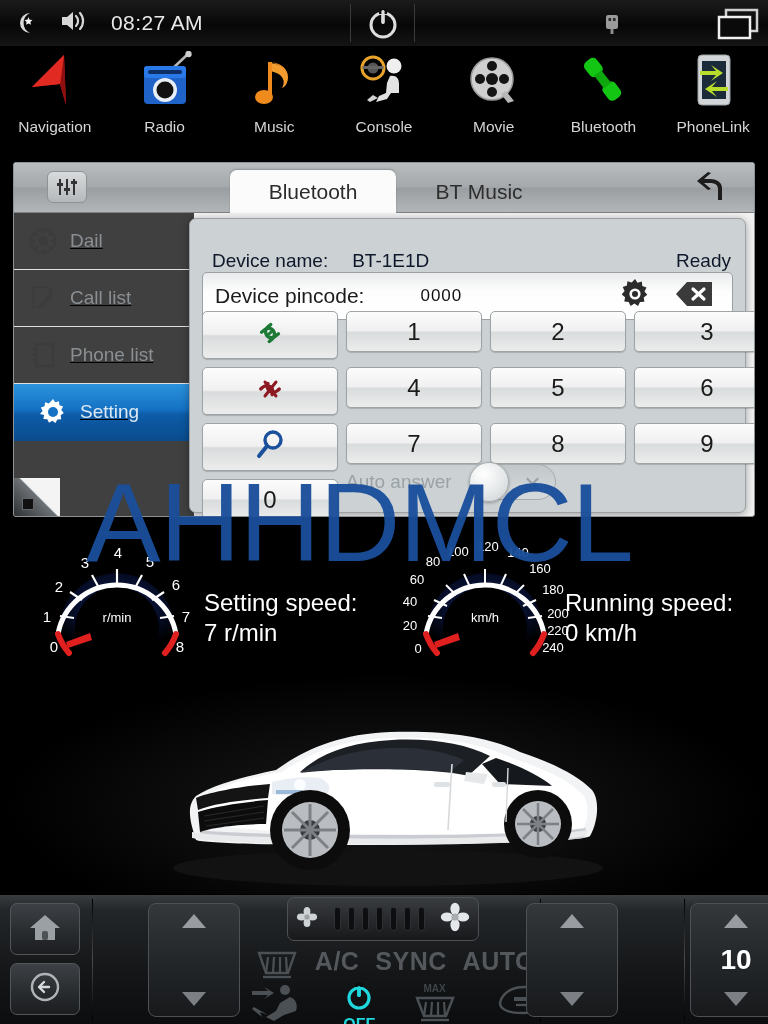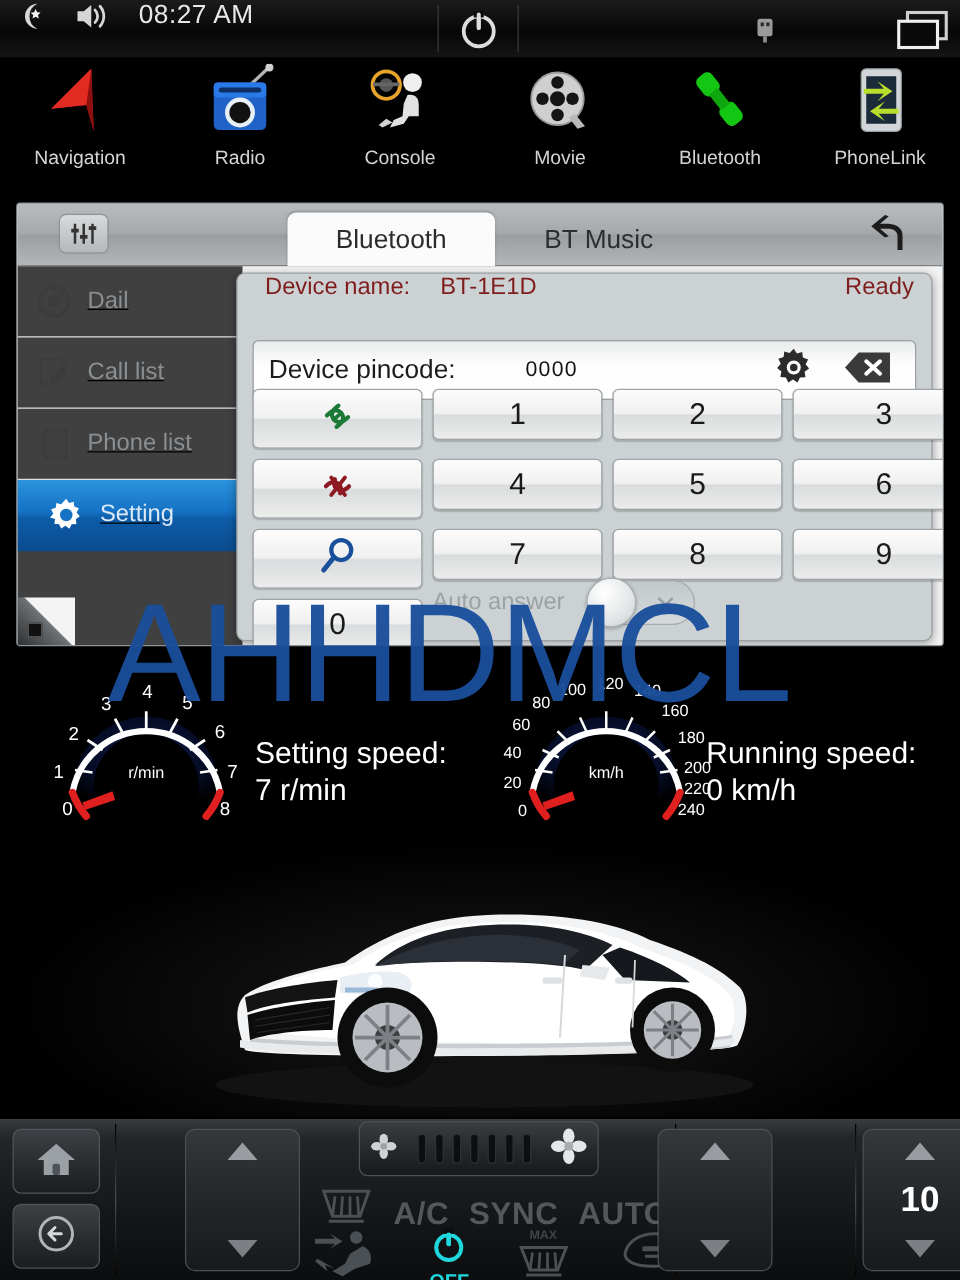--- a/index.html
+++ b/index.html
@@ -8,21 +8,21 @@
     background: #000;
     font-family: "Liberation Sans", sans-serif;
     overflow: hidden;
     position: relative;
   }
 
   
   .statusbar {
     position: absolute; top: 0; left: 0; width: 768px; height: 46px;
     background: linear-gradient(180deg,#1b1b1b 0%,#070707 55%,#151515 100%);
-    display: flex; 
+    display: flex; align-items: center;
   }
   .sb-moon { margin-left: 13px; width: 26px; height: 26px; position: relative; }
   .sb-vol { margin-left: 20px; }
   .sb-time {
     margin-left: 22px; color: #e8e8e8; font-size: 21px;
     letter-spacing: .4px; font-family: "Liberation Sans", sans-serif;
   }
   .sb-power { position: absolute; left: 362px; top: 4px; }
   .sb-div { position:absolute; width:1px; height:38px; background:#3a3a3a; top:4px; }
   .sb-usb { position: absolute; left: 601px; top: 9px; }
@@ -99,22 +99,22 @@
   }
 
   
   .dlg {
     position: absolute; left: 175px; top: 55px; width: 557px; height: 295px;
     background: #ccd2d4;
     border: 1px solid #9aa0a3; border-radius: 7px;
     box-shadow: 0 2px 8px rgba(0,0,0,.35);
   }
   .dlg-head {
-    height: 53px; display: flex; align-items: flex-start;
-    color: #7f1d1d; font-size: 19px; padding: 0 14px;
+    height: 53px; display: flex; align-items: flex-end;
+    color: #0f172a; font-size: 19px; padding: 0 14px;
   }
   .dlg-head .dn-lbl { margin-left: 8px; }
   .dlg-head .dn-val { margin-left: 24px; }
   .dlg-head .dn-ready { margin-left: auto; }
 
   .pinrow {
     margin: 0 12px; height: 48px;
     background: linear-gradient(180deg,#e9ebec 0%,#fdfdfd 40%,#ffffff 100%);
     border: 1px solid #9aa0a3; border-radius: 5px;
     display: flex; align-items: center; padding: 0 12px;
@@ -205,21 +205,21 @@
   .temp-val { color:#fff; font-size:28px; font-weight:700; }
   .fanbar {
     position: absolute; left: 287px; top: 2px; width: 192px; height: 44px;
     border-radius: 7px; border: 1px solid #4d5155;
     background: linear-gradient(180deg,#3a3d40 0%,#27292c 50%,#17191b 100%);
     display: flex; align-items: center; justify-content: space-between; padding: 0 8px;
   }
   .fanlevels { display: flex; gap: 7px; }
   .fanlev { width: 7px; height: 24px; border-radius: 3px; background: #0d0e0f; border:1px solid #2e3134; }
   .cl-row2 { position: absolute; top: 52px; left: 255px; width: 280px;
-             display: flex; align-items: flex-end; justify-content: space-between; }
+             display: flex; align-items: flex-start; justify-content: space-between; }
   .cl-txt { color: #54585c; font-size: 25px; font-weight: 600; letter-spacing: .5px; }
   .cl-row3 { position: absolute; top: 88px; left: 250px; width: 300px;
              display: flex; align-items: flex-start; justify-content: space-between; }
   .offlbl { color: #1fd8dd; font-size: 16px; font-weight: 700; text-align: center; margin-top:1px; }
 </style>
 </head>
 <body>
 
 <div class="statusbar">
   <span class="sb-moon">
@@ -283,20 +283,31 @@
         <rect x="14" y="15" width="42" height="38" rx="4" fill="#1f63c9"></rect>
         <rect x="14" y="15" width="42" height="12" rx="3" fill="#2a79e8"></rect>
         <rect x="18" y="19" width="34" height="4" rx="2" fill="#0d2f66"></rect>
         <circle cx="35" cy="39" r="12" fill="#e8eef6"></circle>
         <circle cx="35" cy="39" r="8.5" fill="#111"></circle>
       </svg>
     </div>
     <div class="app-lbl">Radio</div>
   </div>
 
+  <div class="app">
+    <div class="app-ico">
+      <svg width="70" height="60" viewBox="0 0 70 60">
+        <path d="M31 46V11c9 2 17 6 17 14 0-10-8-13-17-14z" fill="#ef8b1c"></path>
+        <path d="M31 12c10 1 18 5 18 14s-6 11-6 11 3-5 1-9c-2-5-8-7-13-8z" fill="#f29b2e"></path>
+        <ellipse cx="25" cy="46" rx="9" ry="7" fill="#ef8b1c"></ellipse>
+        <rect x="29" y="11" width="4" height="36" fill="#ef8b1c"></rect>
+      </svg>
+    </div>
+    <div class="app-lbl">Music</div>
+  </div>
 
   <div class="app">
     <div class="app-ico">
       <svg width="70" height="60" viewBox="0 0 70 60">
         <circle cx="24" cy="17" r="11" fill="none" stroke="#e8a42a" stroke-width="3"></circle>
         <circle cx="24" cy="17" r="5.5" fill="#555"></circle>
         <rect x="13.5" y="15" width="21" height="3" fill="#666"></rect>
         <circle cx="45" cy="15" r="7.5" fill="#efefef"></circle>
         <path d="M41 25c6-1 9 2 9 8v9h-8l-4 6-11 3 3-6 7-3 1-10z" fill="#e2e2e2"></path>
         <path d="M24 44l-6 5 3 2 8-4z" fill="#d2d2d2"></path>

